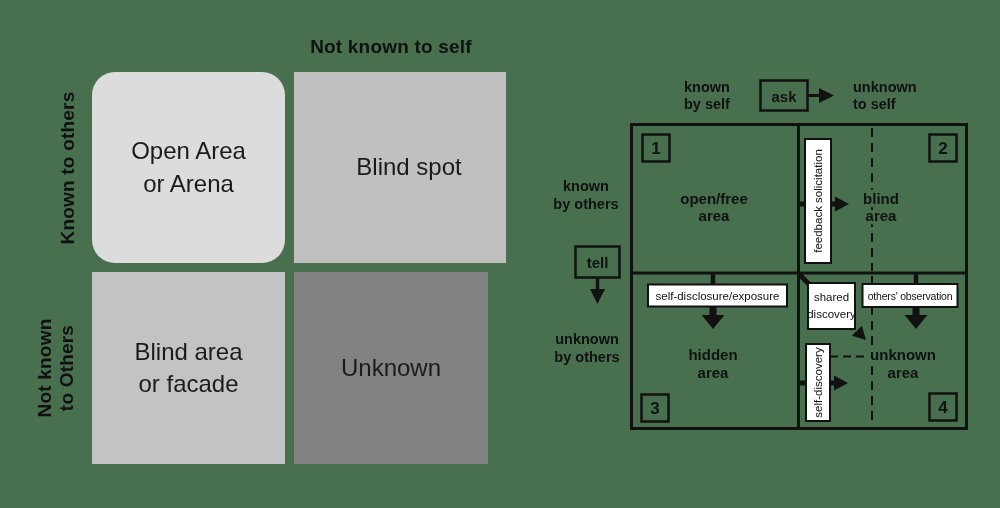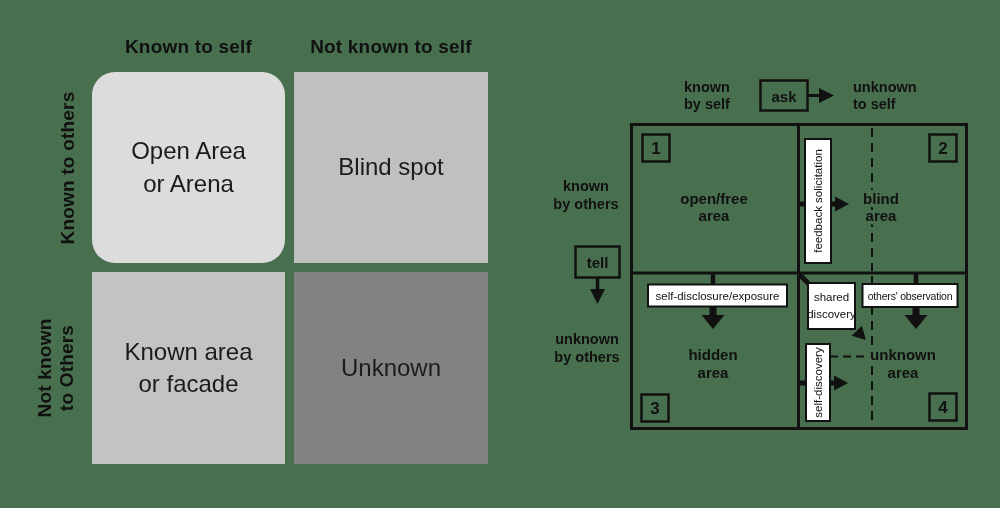--- a/index.html
+++ b/index.html
@@ -29,31 +29,30 @@
   .dash{stroke:#111;stroke-width:2;stroke-dasharray:9 6;fill:none;}
   .whitebox{fill:#fff;stroke:#111;stroke-width:2;}
   .openbox{fill:none;stroke:#111;stroke-width:2.5;}
   .ah{fill:#111;stroke:none;}
 </style>
 </head>
 <body>
 
 <div id="canvas" style="background-color: rgb(72, 112, 79);">
 
-  <div class="col-header" style="left:92px;width:193px;">Known to self</div>
   <div class="col-header" style="left:294px;width:194px;">Not known to self</div>
 
   <div class="row-header" style="left:-14px;top:157px;width:164px;height:22px;">Known to others</div>
   <div class="row-header" style="left:-33px;top:346px;width:178px;height:44px;">Not known
 to Others</div>
 
   <div class="quad" id="q-open" style="background-color: rgb(220, 220, 220); border-radius: 23px;">Open Area
 or Arena</div>
-  <div class="quad" id="q-blind" style="background-color: rgb(192, 192, 192);">Blind spot</div>
-  <div class="quad" id="q-hidden" style="background-color: rgb(195, 195, 195);">Known area
+  <div class="quad" id="q-blind" style="background-color: rgb(192, 192, 192); padding-left: 18px;">Blind spot</div>
+  <div class="quad" id="q-hidden" style="background-color: rgb(195, 195, 195);">Blind area
 or facade</div>
   <div class="quad" id="q-unknown" style="background-color: rgb(130, 130, 130);">Unknown</div>
 
   <svg id="jw-svg" width="1000" height="508" viewBox="0 0 1000 508">
 
     <line class="dash" x1="872" y1="128" x2="872" y2="271"></line>
     <line class="dash" x1="872" y1="276" x2="872" y2="424"></line>
     <line class="dash" style="stroke-dasharray:8 5" x1="830" y1="356.5" x2="866" y2="356.5"></line>
 
     <g>

